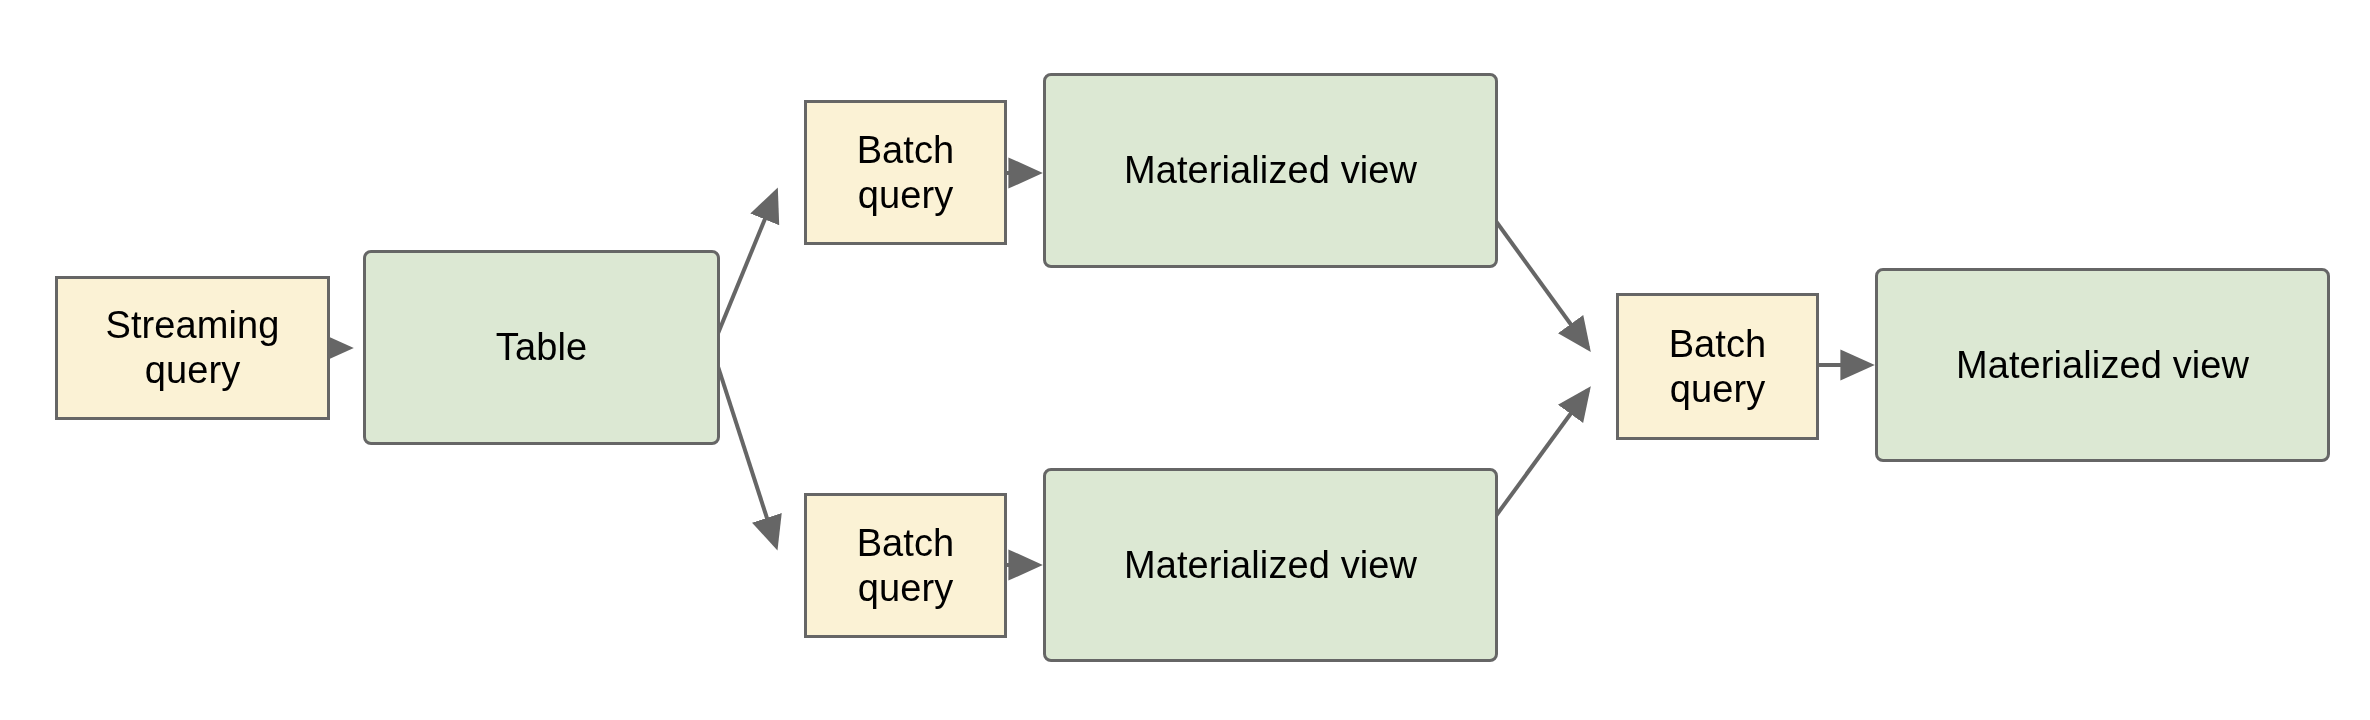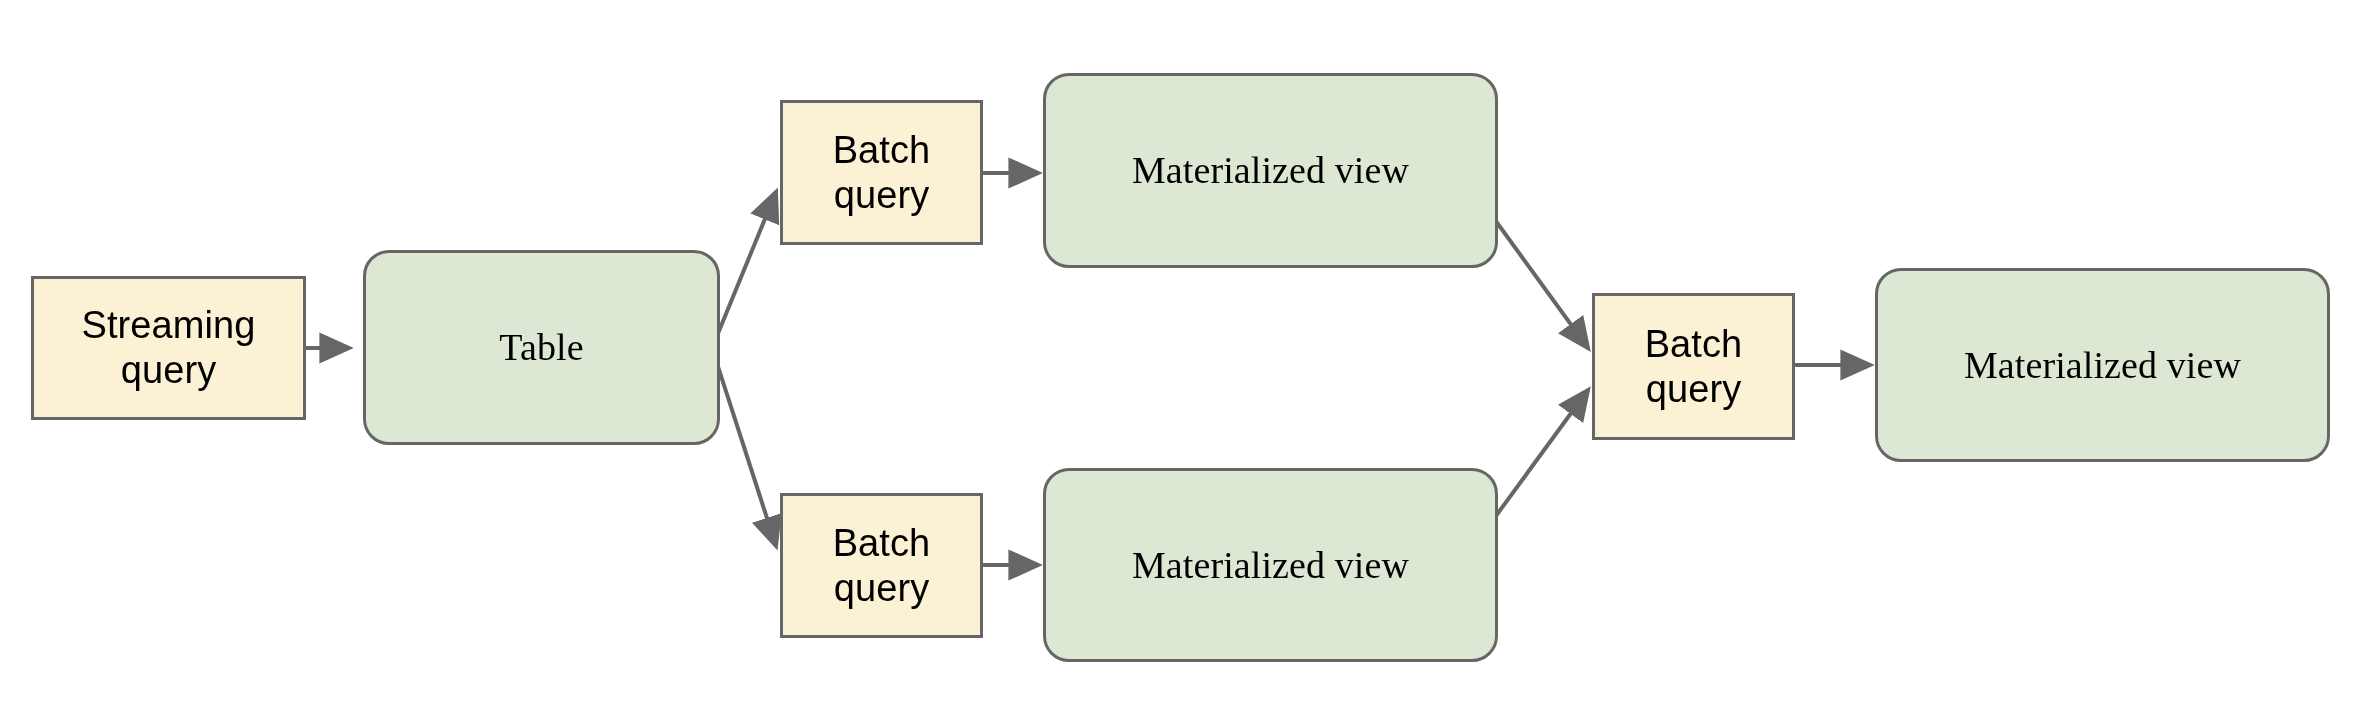--- a/index.html
+++ b/index.html
@@ -37,25 +37,25 @@
     border: 3px solid #666666;
     line-height: 1.18;
     font-size: 38px;
     letter-spacing: 0.1px;
     white-space: pre-line;
     z-index: 2;
   }
   .node.process {
     background: #fbf2d5;
     border-radius: 0;
+    margin-left: 24px;
   }
   .node.store {
     background: #dce8d3;
-    border-radius: 26px;
-    font-family: Liberation Serif, serif;
+    border-radius: 8px;
   }
 </style>
 </head>
 <body>
 
 <div id="canvas">
 
   <svg id="edge-layer" viewBox="0 0 2370 720">
     <defs>
       <marker id="arrowhead" markerWidth="9" markerHeight="9" refX="7.4" refY="4.5" orient="auto" markerUnits="strokeWidth">

